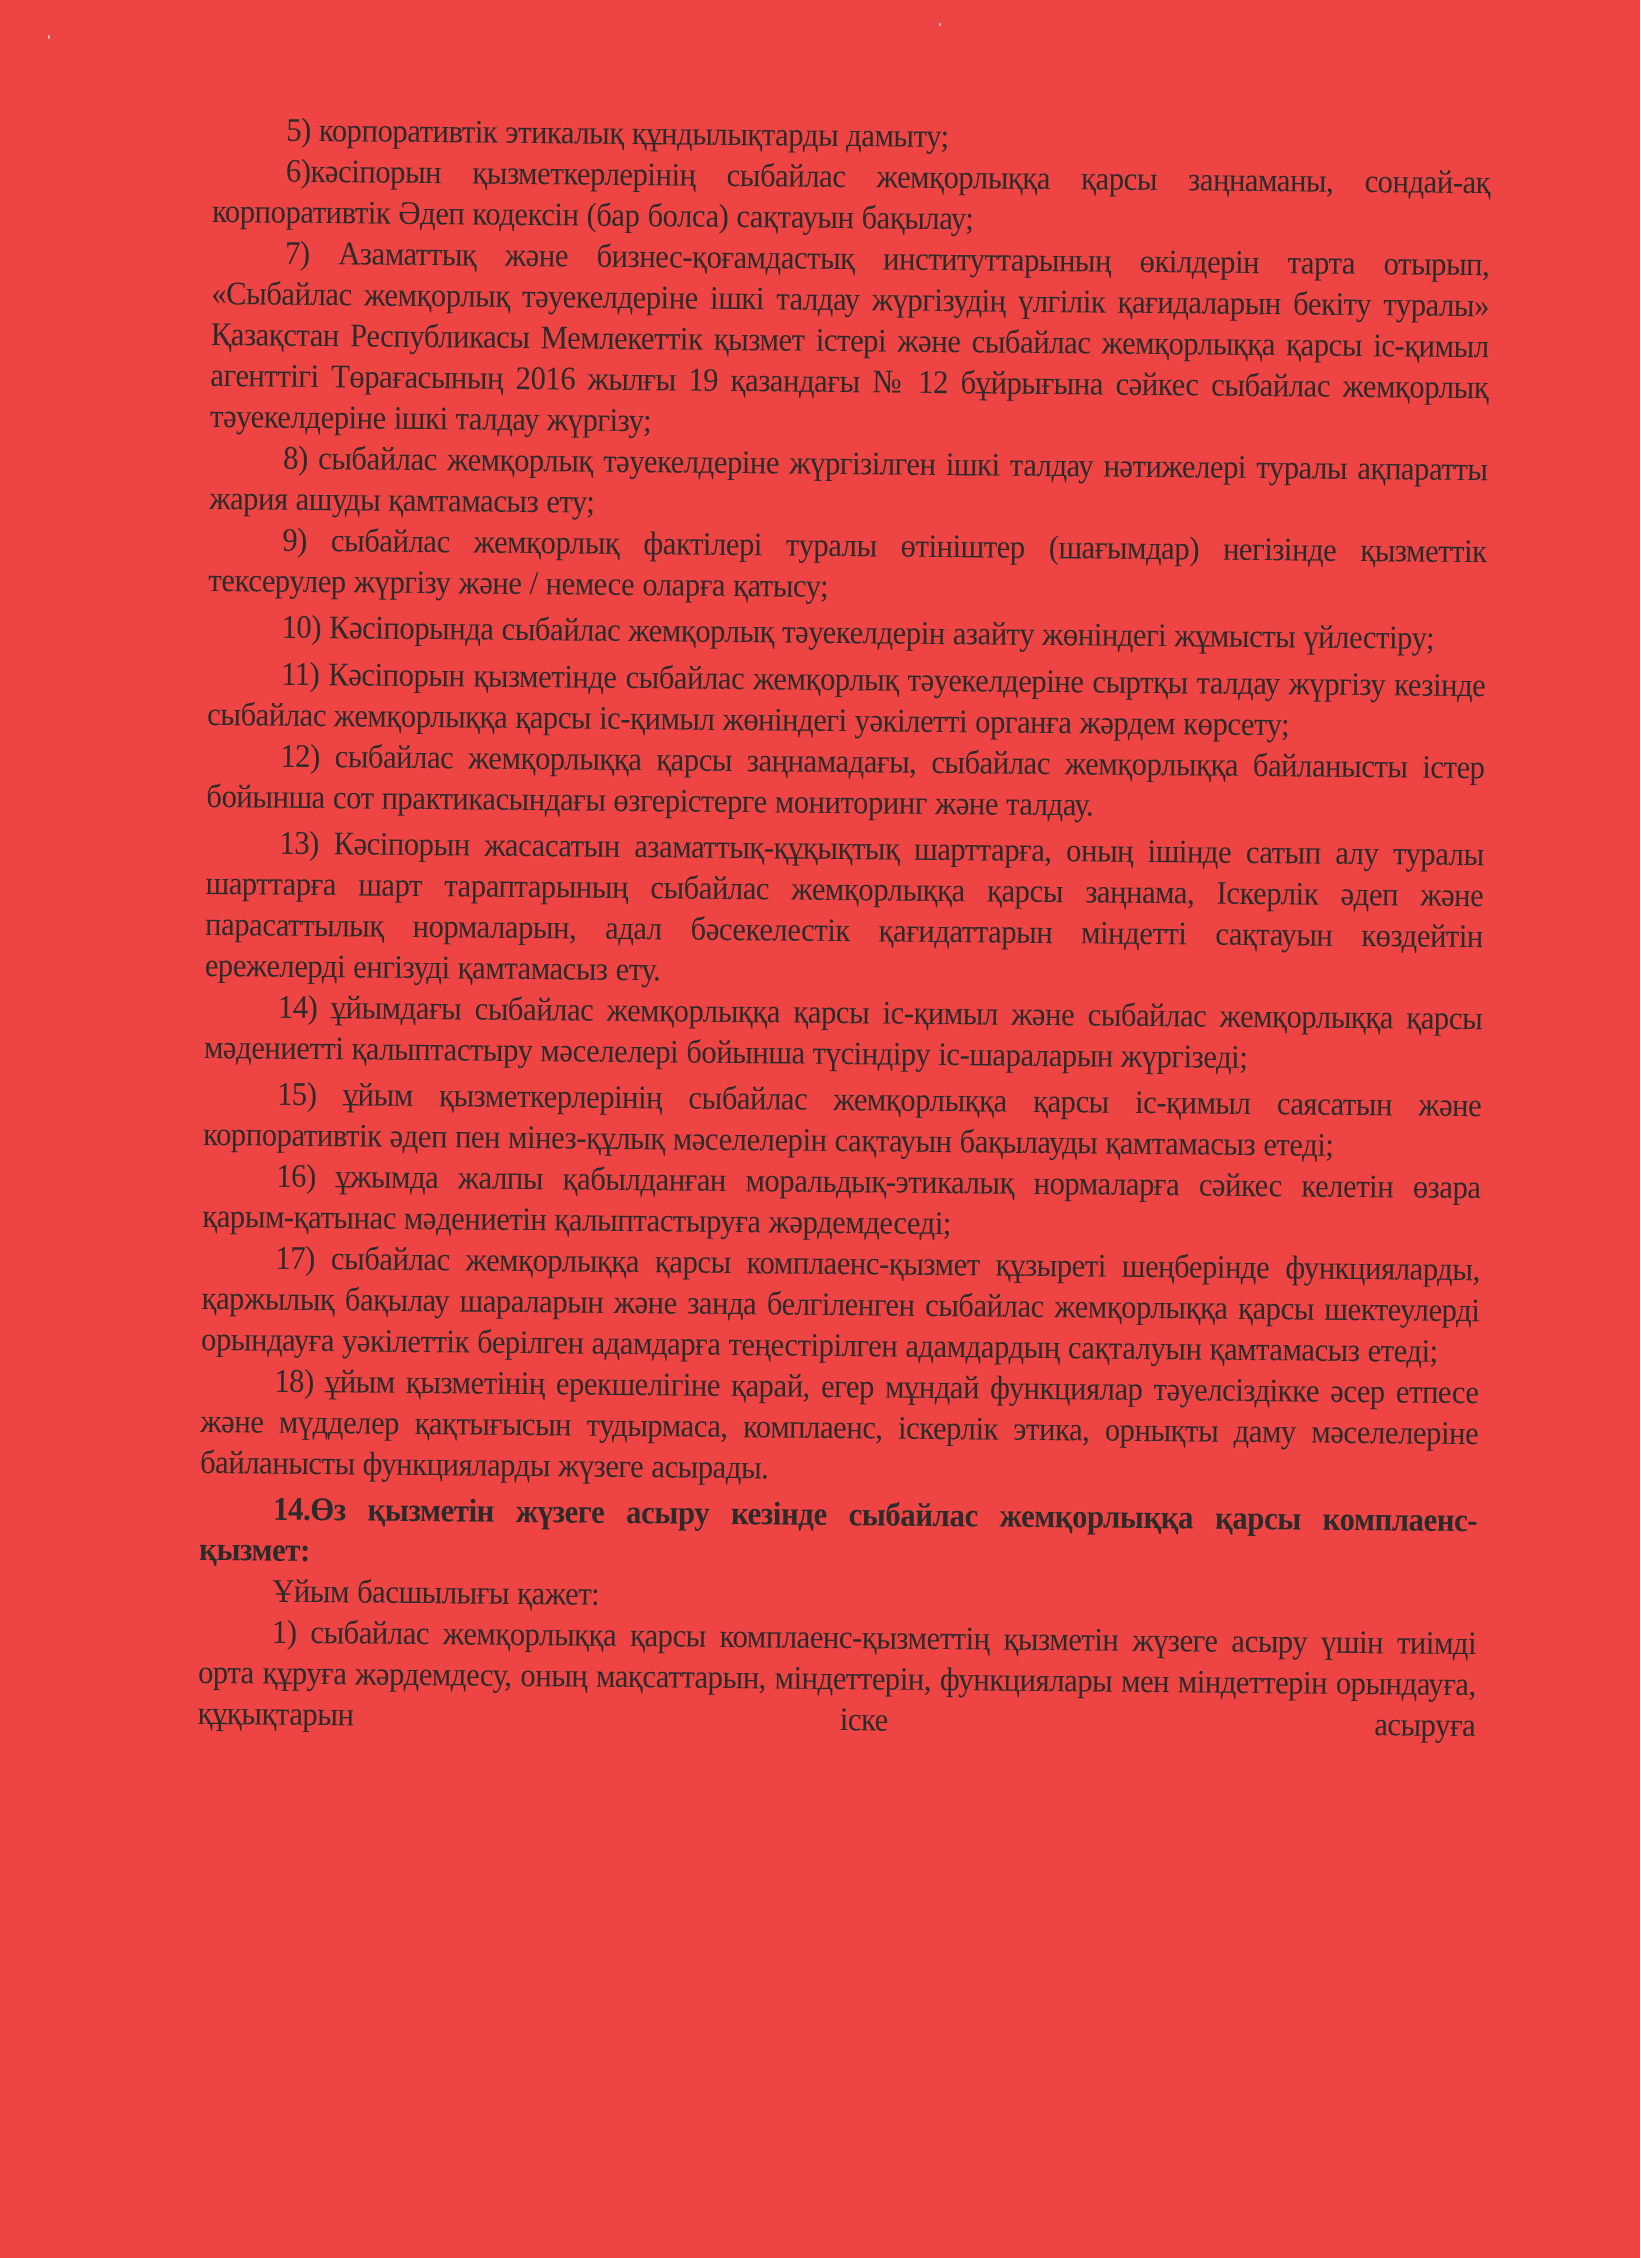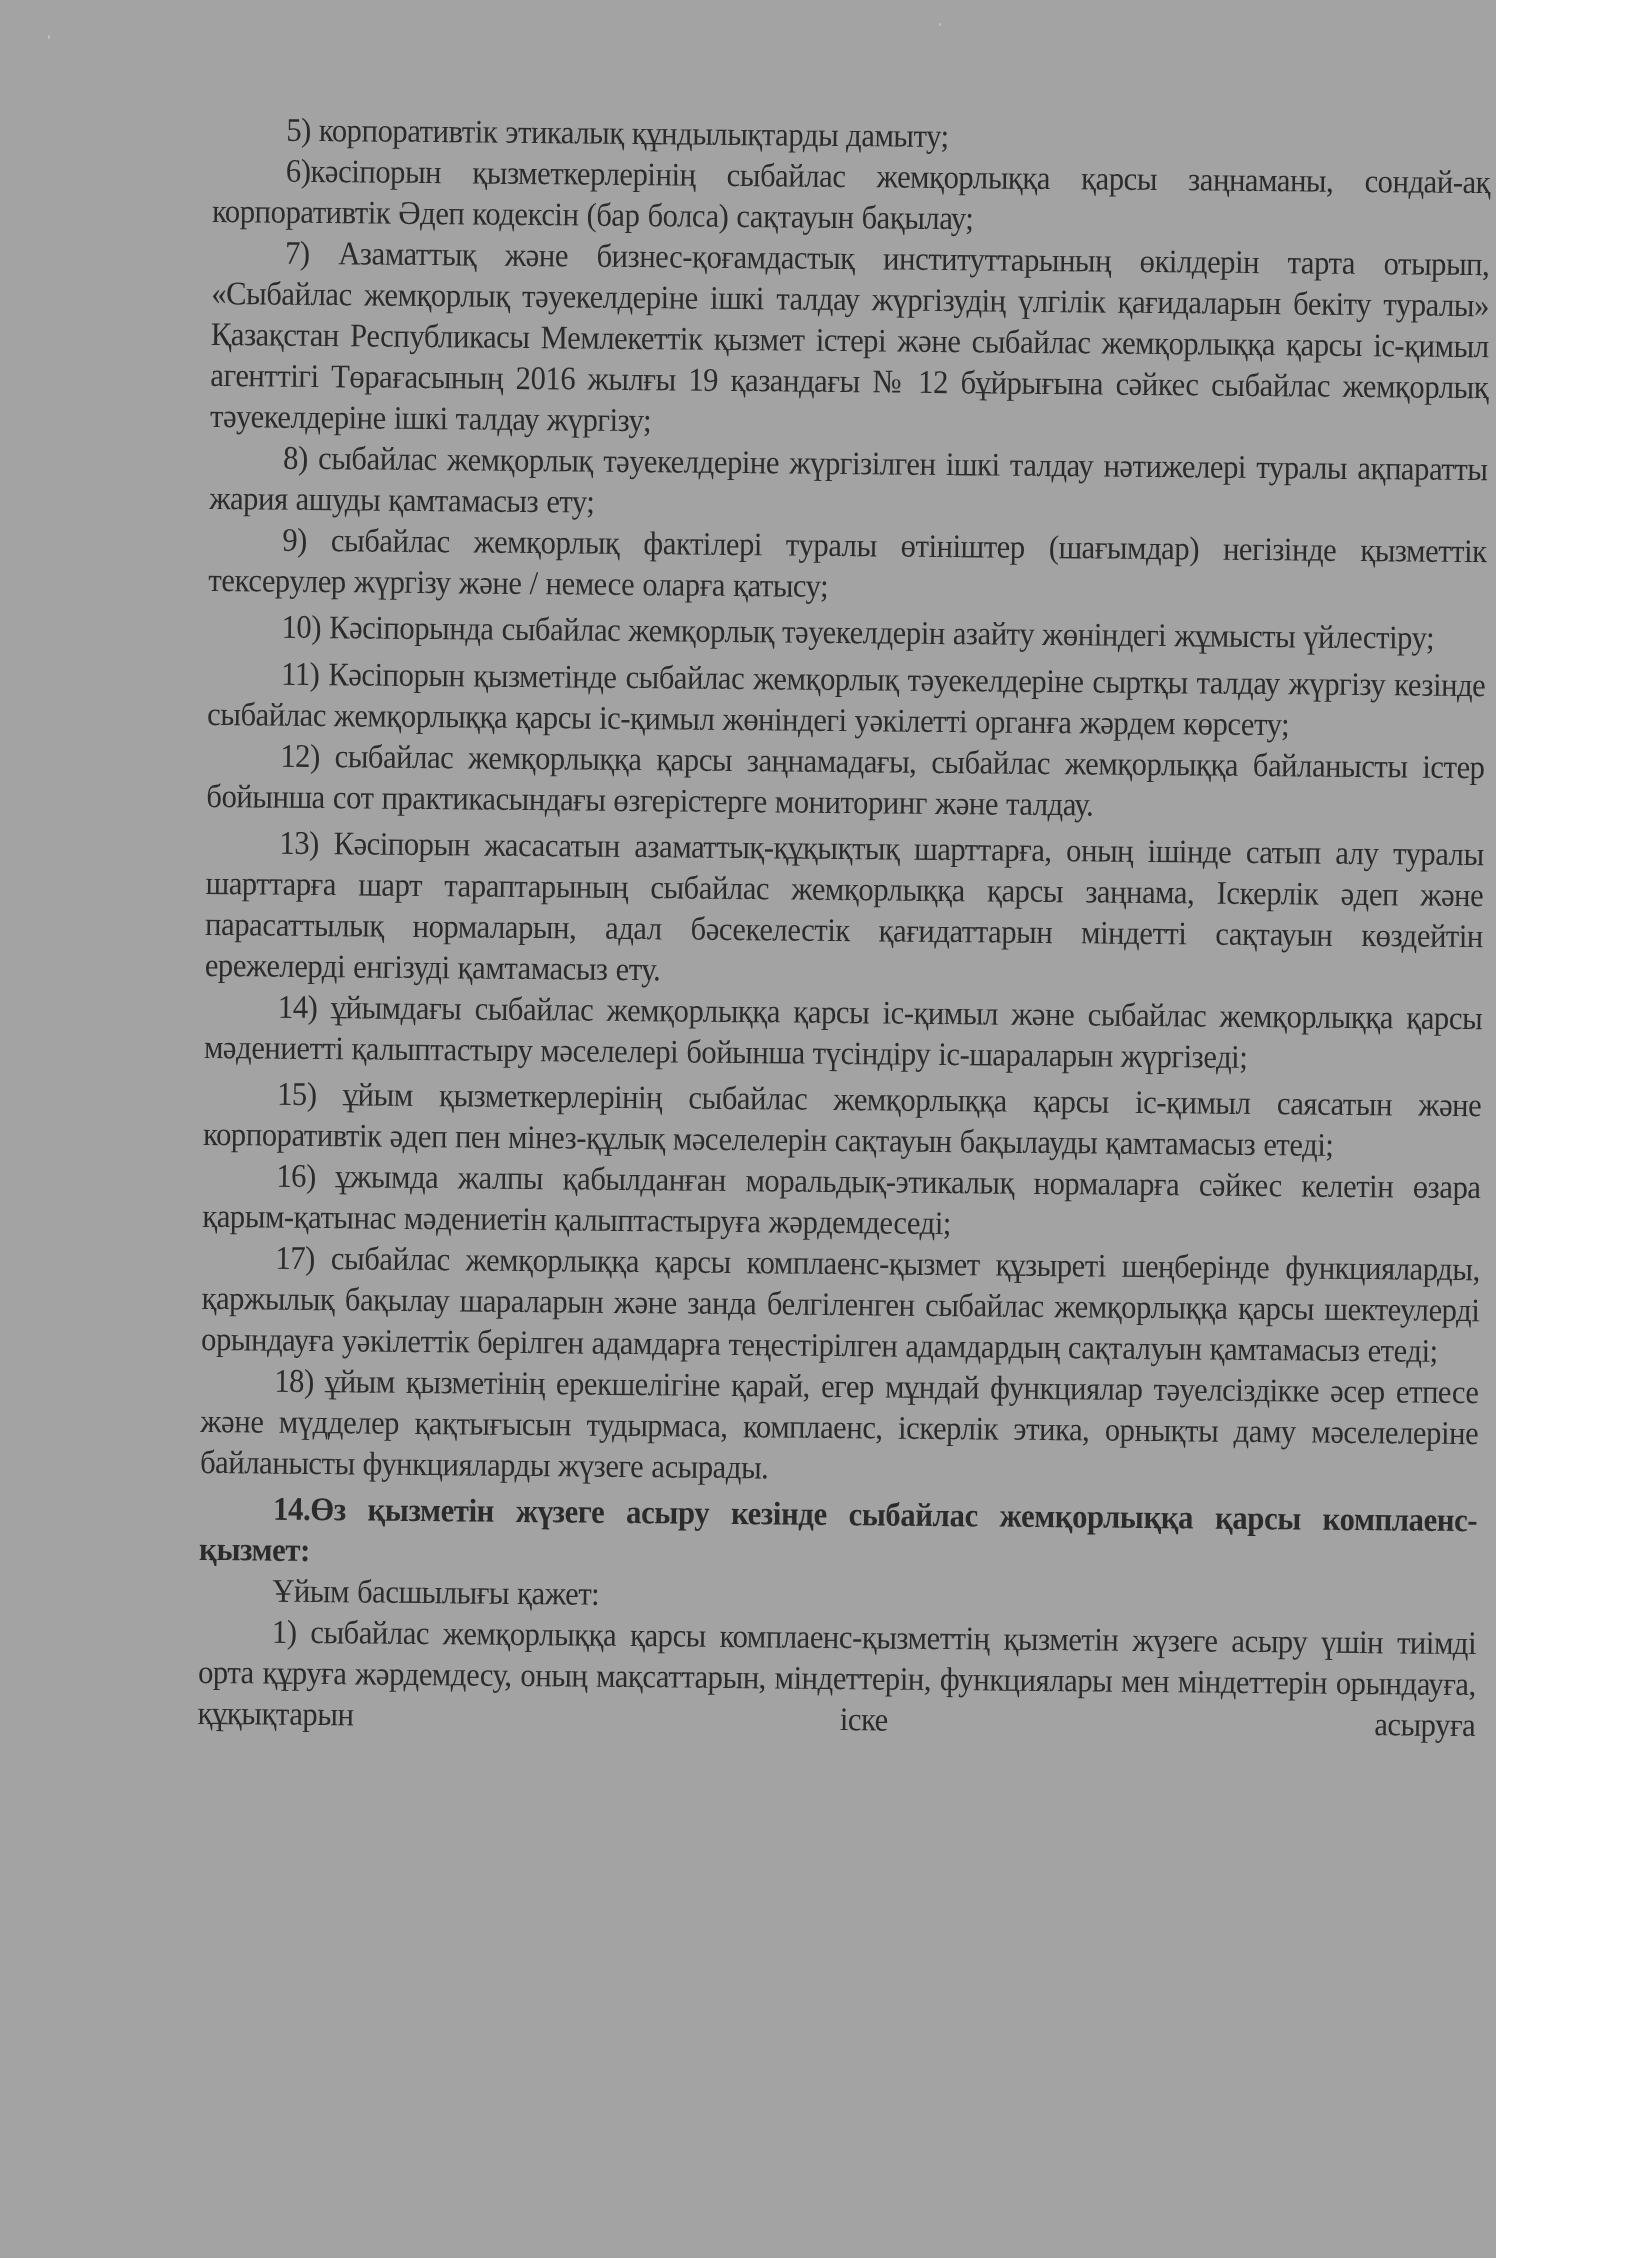--- a/index.html
+++ b/index.html
@@ -12,23 +12,23 @@
       height: 2258px;
       position: relative;
       overflow: hidden;
       font-family: "Liberation Serif", "DejaVu Serif", serif;
       color: #2b2b2b;
     }
     .page {
       position: absolute;
       left: 0;
       top: 0;
-      width: 1496px;
+      width: 1640px;
       height: 2258px;
-      background: #a3a3a3;
+      background: #ef4444;
     }
     .scan-dot {
       position: absolute;
       width: 1.8px;
       height: 4.4px;
       background: #bdbdbd;
       border-radius: 0.9px;
     }
     .content {
       position: absolute;

